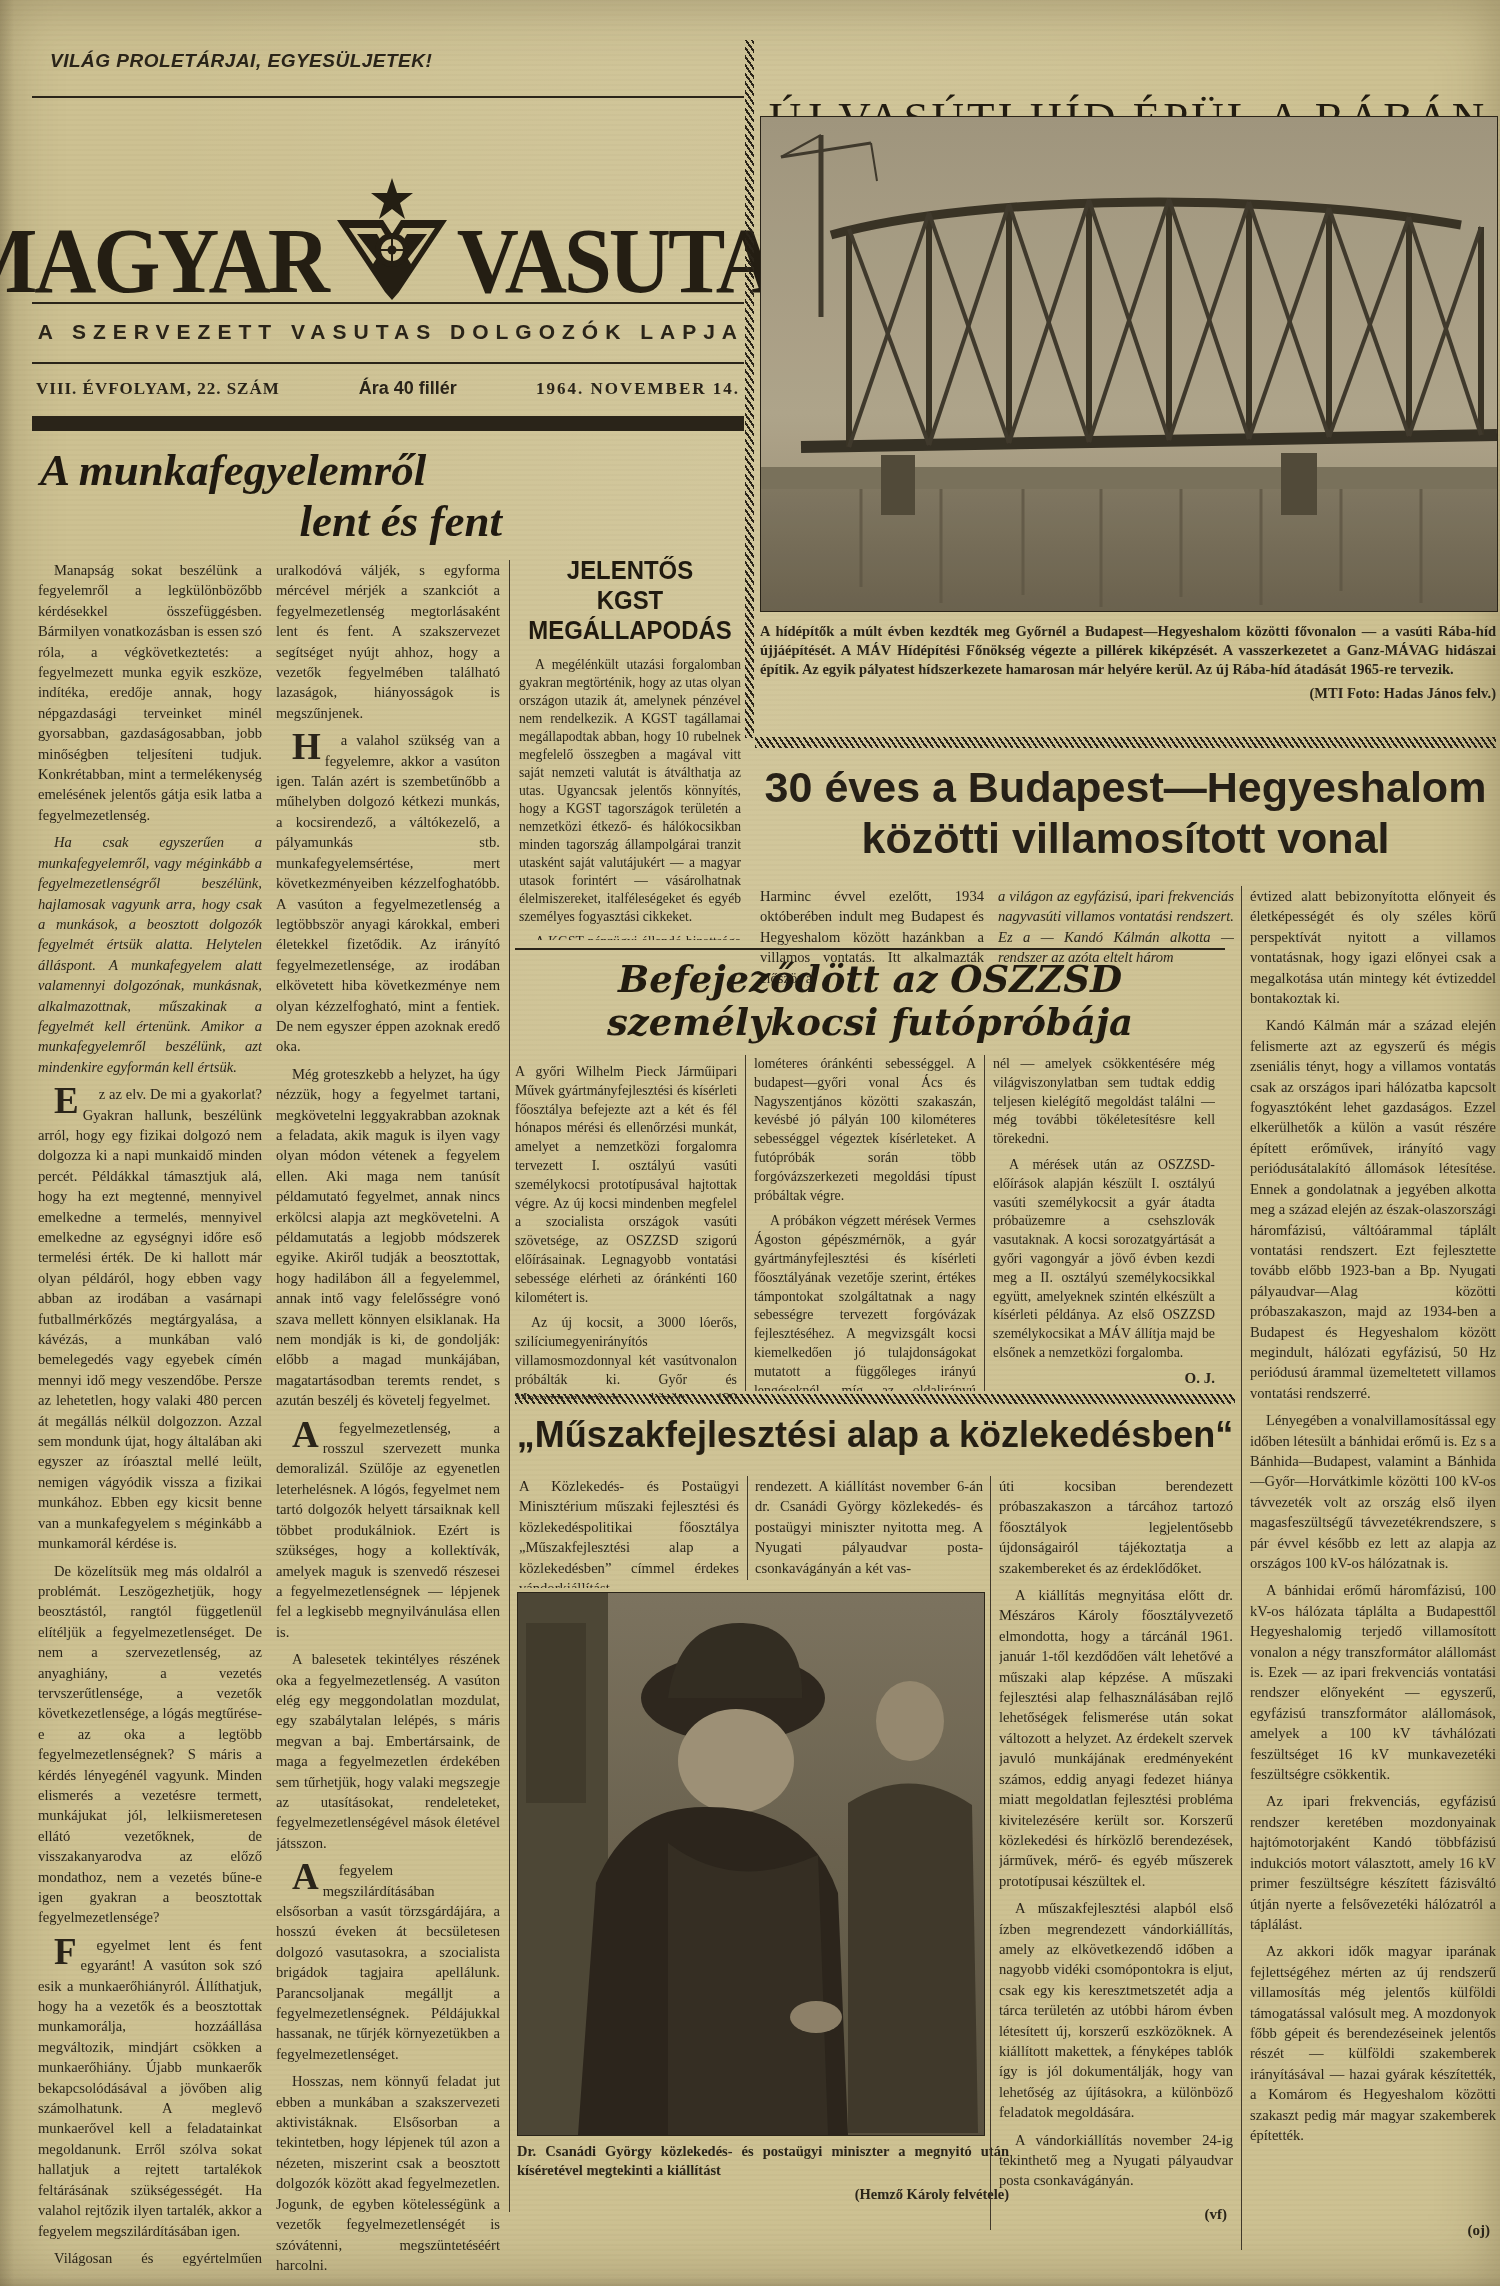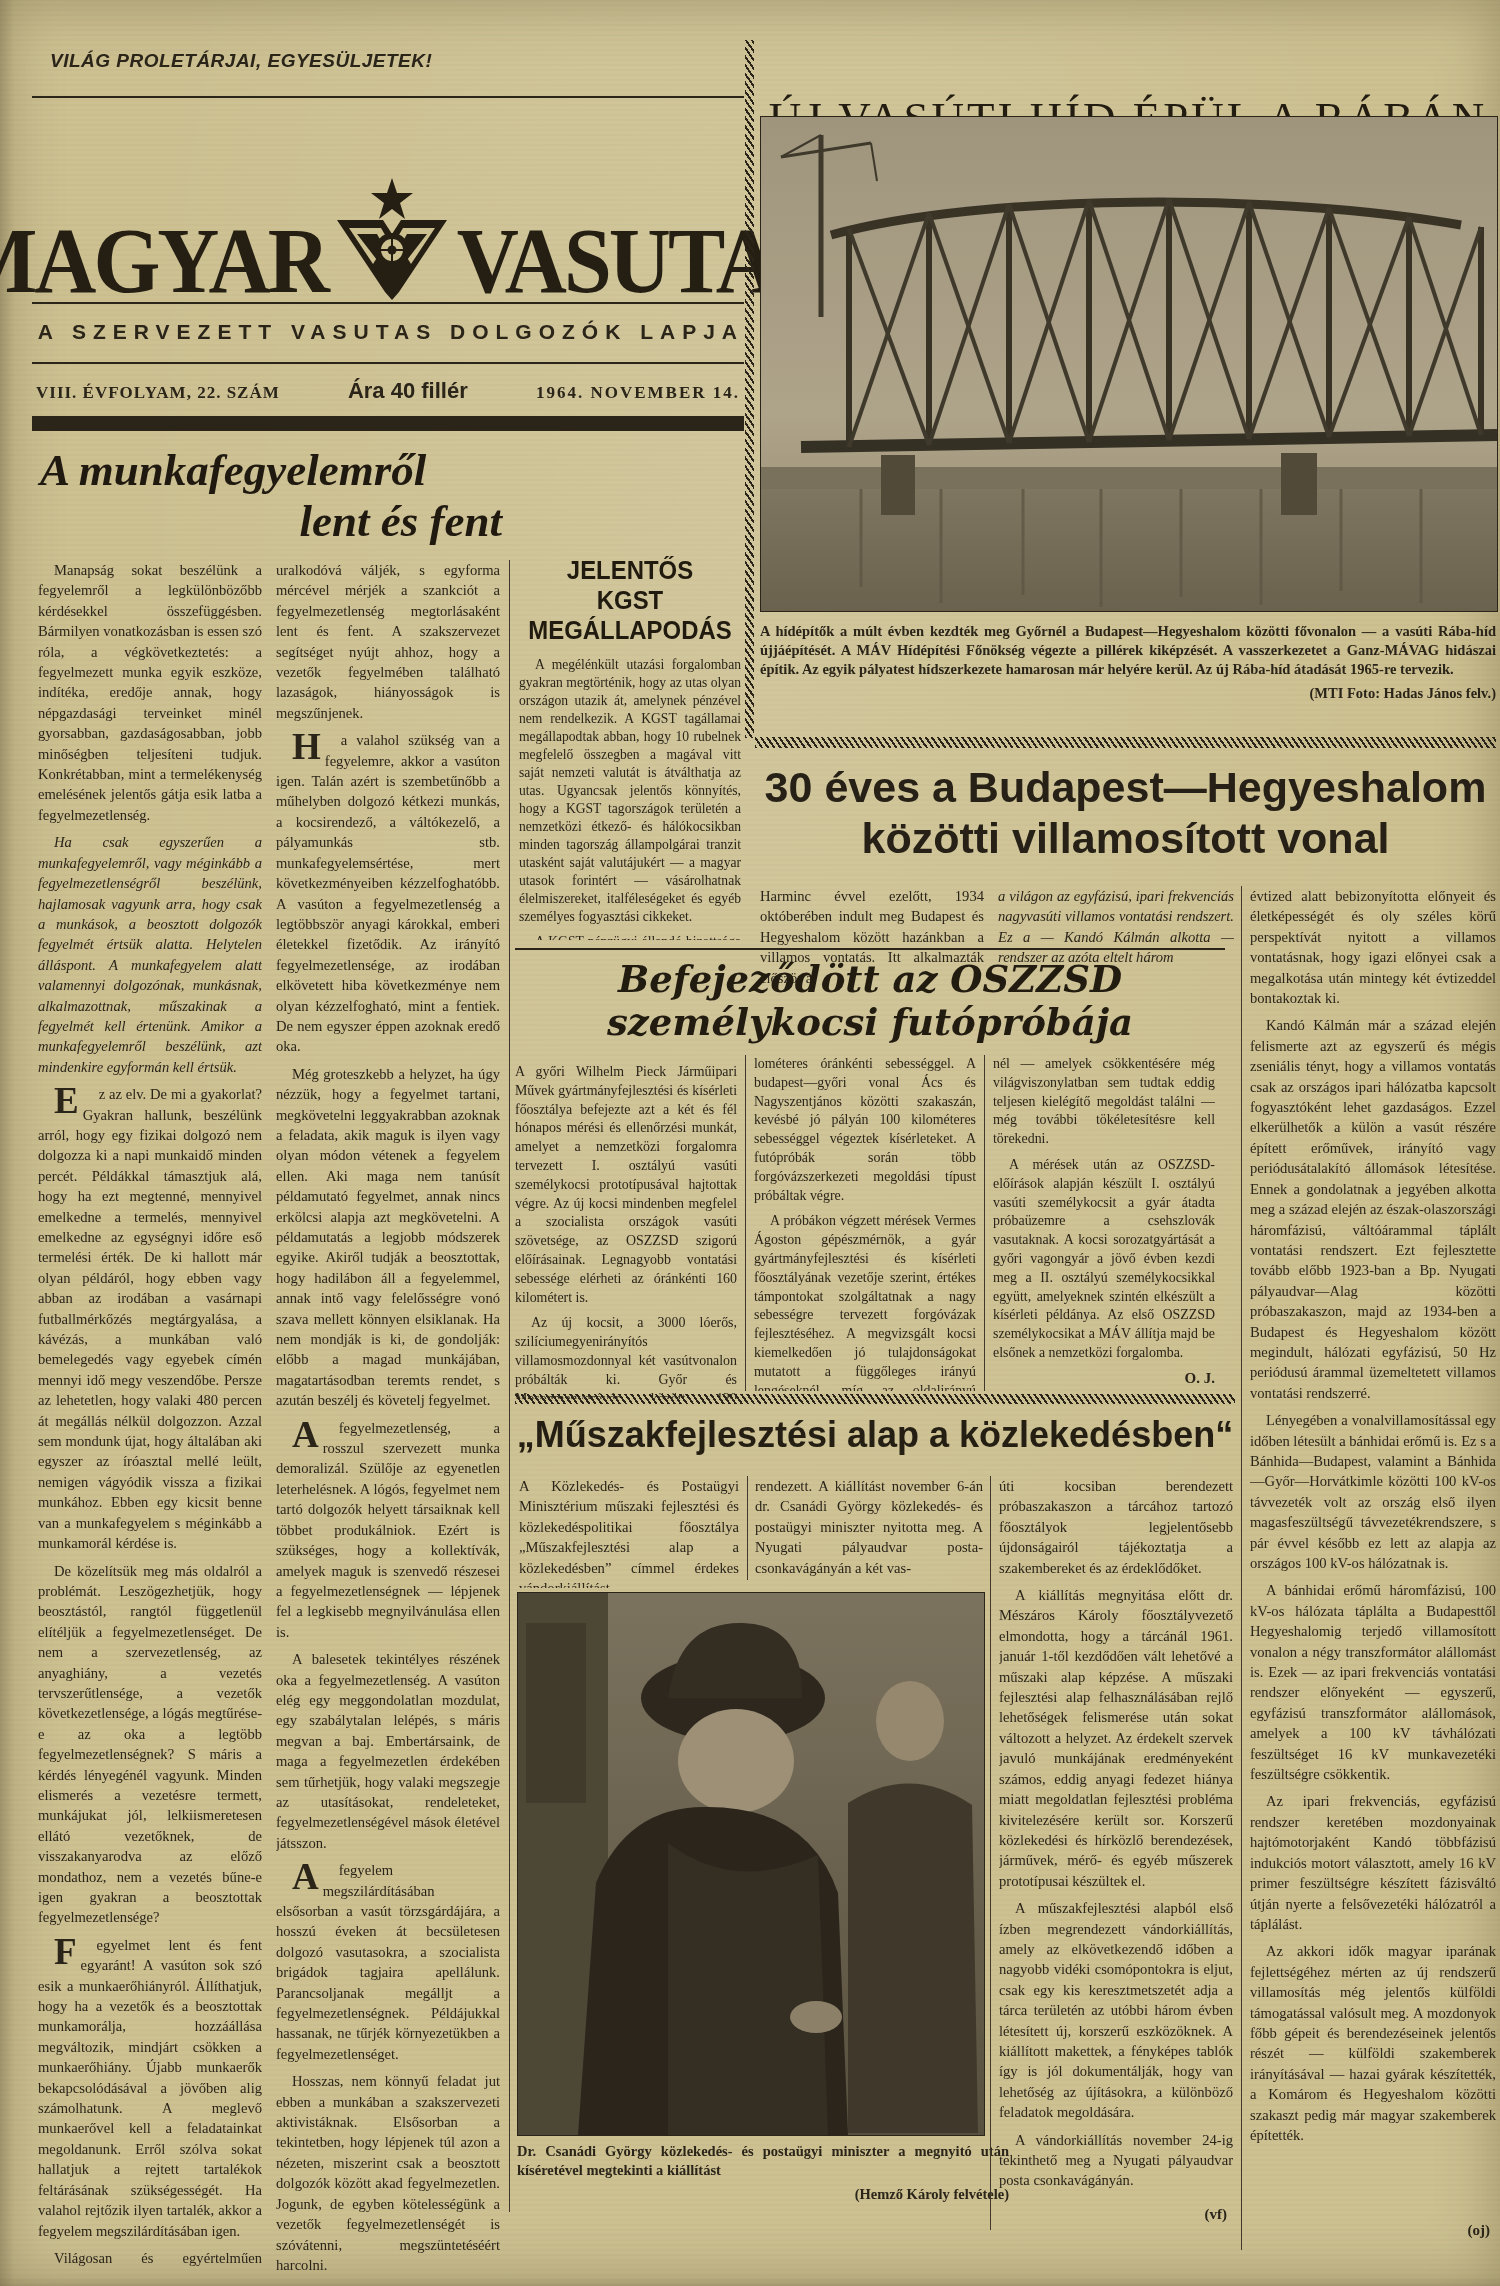--- a/index.html
+++ b/index.html
@@ -25,21 +25,21 @@
   
   #slogan{font-family:"Liberation Sans",sans-serif;font-weight:bold;font-style:italic;
     font-size:19px;letter-spacing:.5px;}
   #logo-row{display:flex;align-items:flex-end;justify-content:center;gap:6px;}
   .logo-word{font-family:"Liberation Serif",serif;font-weight:bold;font-size:86px;
     line-height:.9;letter-spacing:-3px;transform:scaleY(1.08);color:#241e13;}
   #subtitle{font-family:"Liberation Sans",sans-serif;font-weight:bold;font-size:21px;
     letter-spacing:7px;text-align:right;}
   #issue-row{display:flex;justify-content:space-between;align-items:baseline;}
   #issue-no{font-weight:bold;font-size:17px;letter-spacing:1px;}
-  #price{font-family:"Liberation Sans",sans-serif;font-weight:bold;font-size:22px;}
+  #price{font-family:"Liberation Sans",sans-serif;font-weight:bold;font-size:18px;}
   #date{font-weight:bold;font-size:17px;letter-spacing:2px;}
 
   
   #bridge-headline{font-family:"Liberation Serif",serif;font-size:45px;letter-spacing:3px;
     text-align:center;color:#221c11;white-space:nowrap;margin-top:40px;}
   #disc-title{font-family:"Liberation Serif",serif;font-weight:bold;font-style:italic;
     font-size:45px;line-height:1.0;color:#1f1910;}
   #disc-title .l2{display:block;text-align:right;padding-left:70px;margin-top:6px;}
   .kgst-title{font-family:"Liberation Sans",sans-serif;font-weight:bold;font-size:26px;
     line-height:1.15;text-align:center;transform:scaleX(.92);transform-origin:center;

